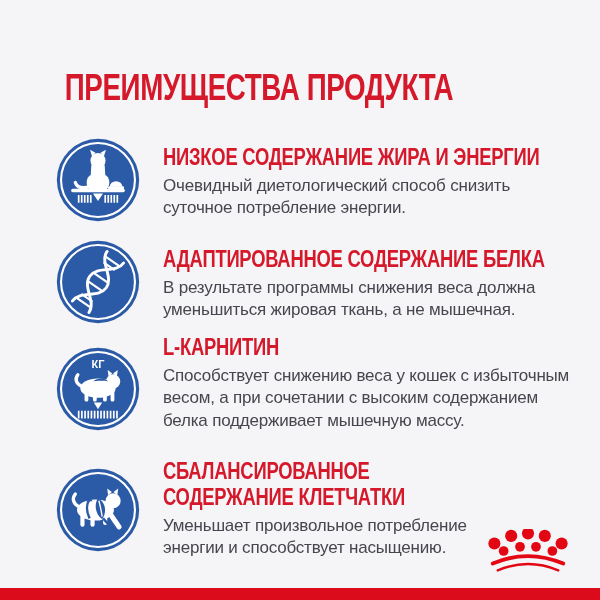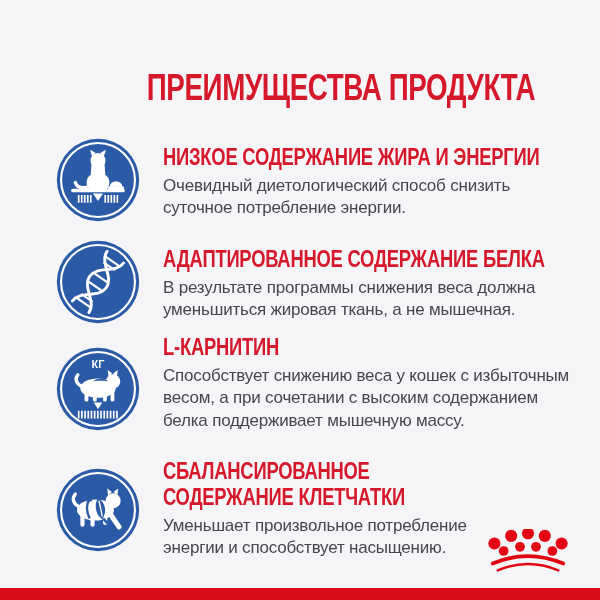--- a/index.html
+++ b/index.html
@@ -3,21 +3,21 @@
 <meta charset="utf-8">
 <style>
   html,body{margin:0;padding:0;}
   body{
     width:600px;height:600px;position:relative;overflow:hidden;
     background:#f5f5f7;
     font-family:"Liberation Sans","DejaVu Sans",sans-serif;
     -webkit-font-smoothing:antialiased;
   }
   .page-title-wrap{
-    position:absolute;top:68px;left:0;width:600px;text-align:right;
+    position:absolute;top:68px;left:0;width:600px;text-align:left;
   }
   .page-title{
     display:inline-block;
     font-size:37px;line-height:40px;font-weight:bold;
     color:#d6182b;letter-spacing:-0.5px;white-space:nowrap;
     transform:scaleX(0.75);transform-origin:50% 50%;
   }
   .benefit-row{position:absolute;left:56px;width:534px;}
   .benefit-icon{position:absolute;left:0;width:84px;height:84px;}
   .benefit-text{position:absolute;left:107px;top:0;width:460px;}

